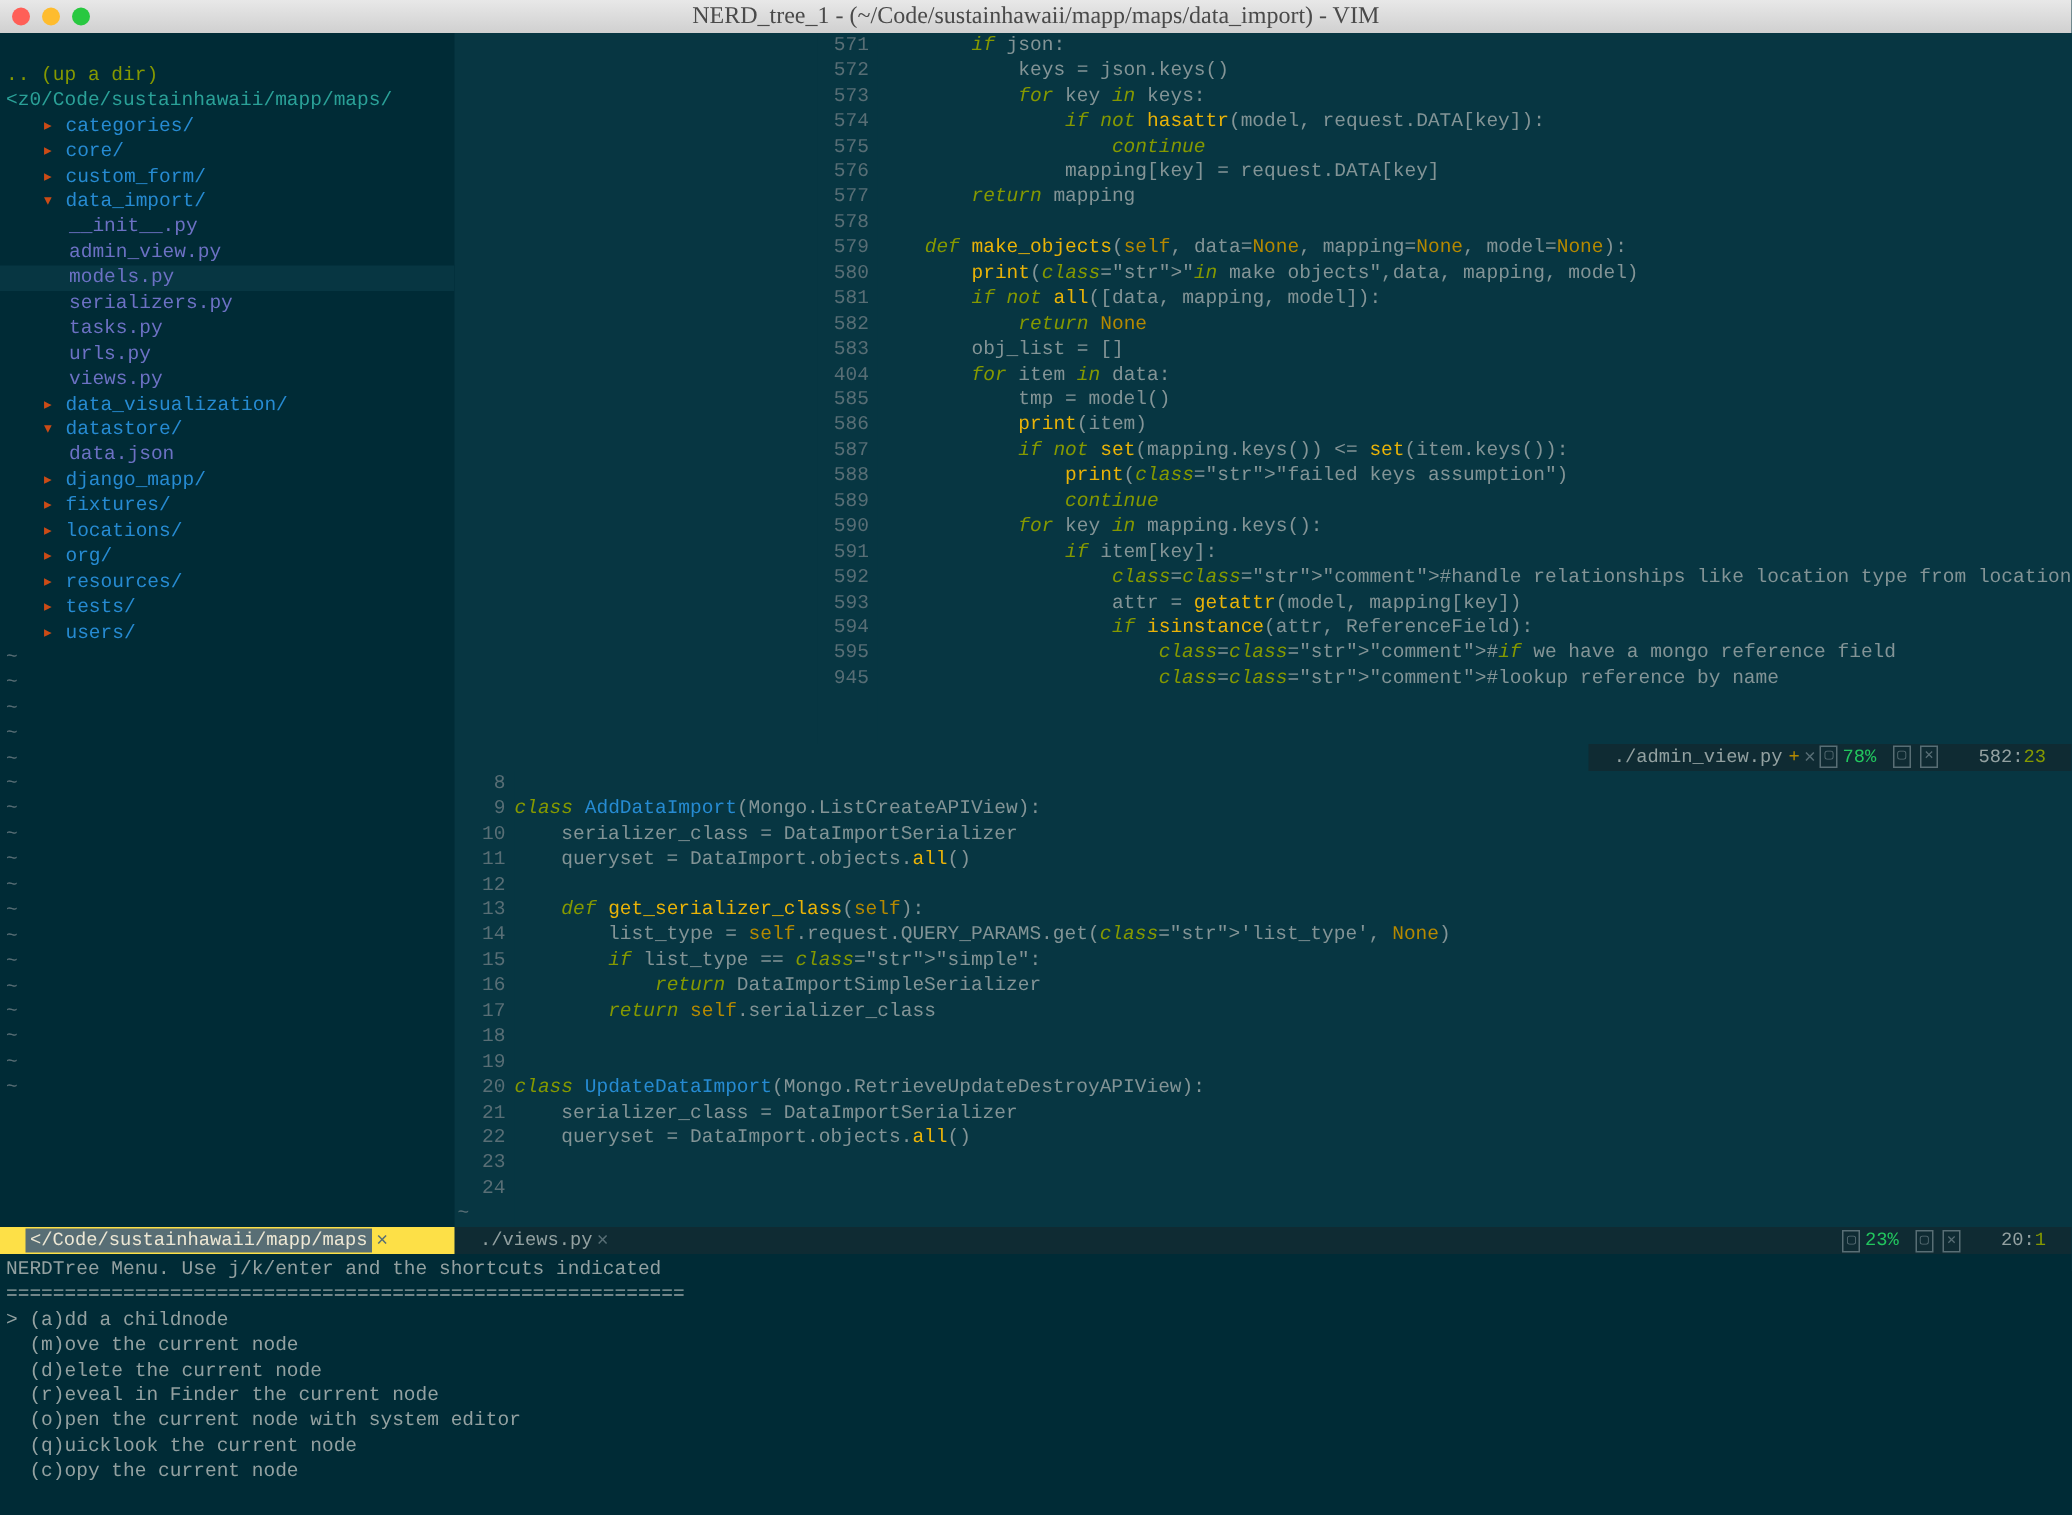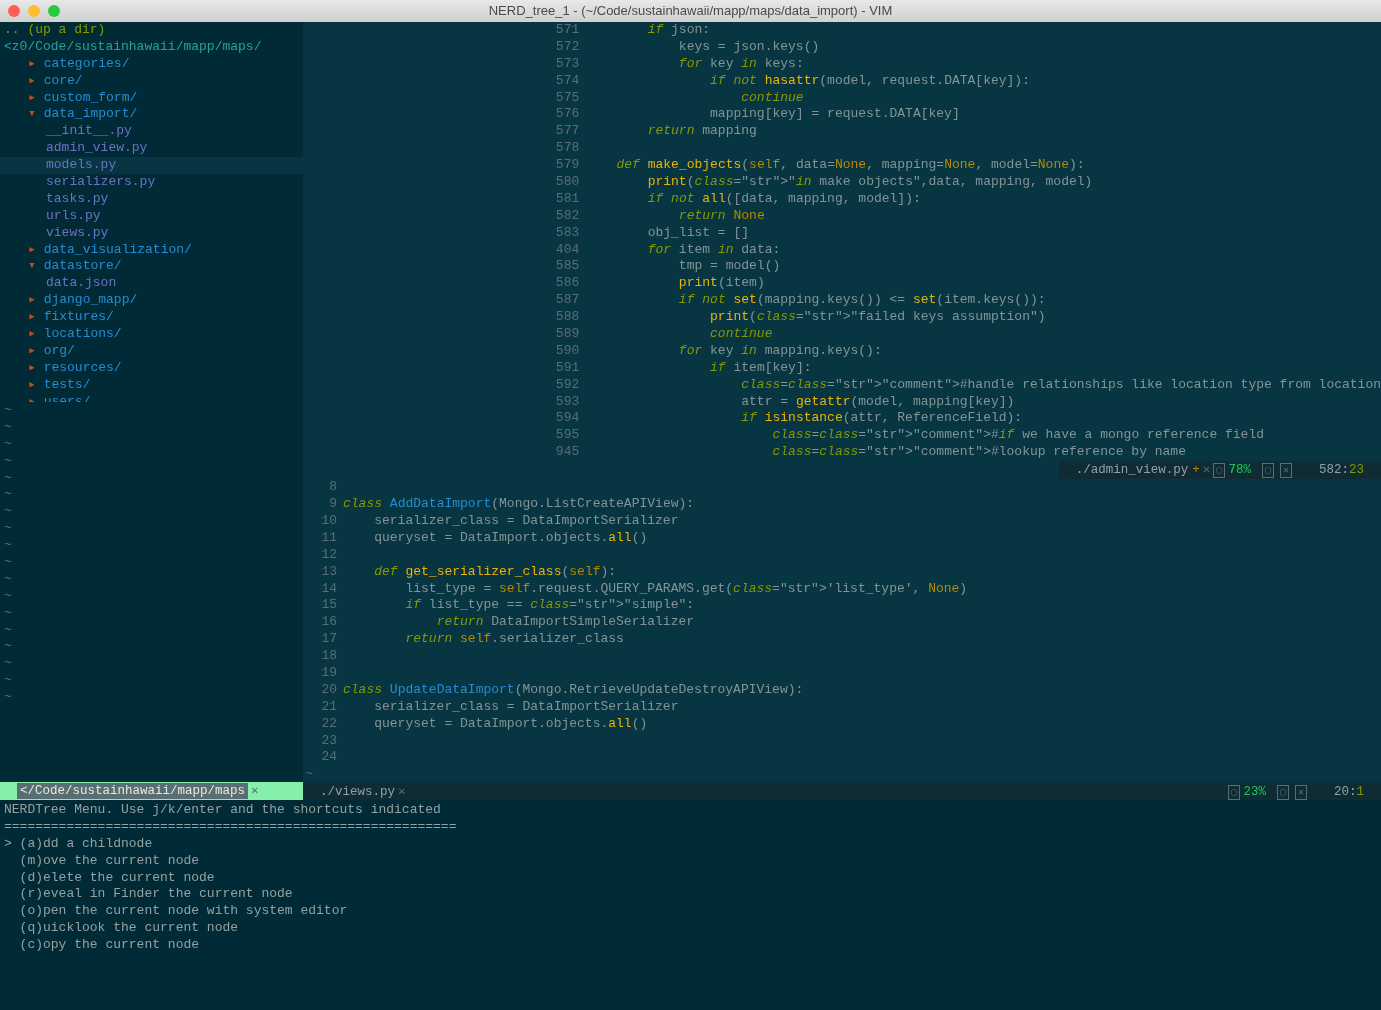--- a/index.html
+++ b/index.html
@@ -24,35 +24,35 @@
 .traffic-lights { display: flex; gap: 8px; }
 .light { width: 12px; height: 12px; border-radius: 50%; }
 .light.red { background: #ff5f57; }
 .light.yellow { background: #febc2e; }
 .light.green { background: #28c840; }
 .title-text {
   position: absolute;
   left: 50%;
   transform: translateX(-50%);
   color: #4a4a4a;
-  font-size: 13px;
-  font-family: Liberation Sans, sans-serif;
+  font-size: 16px;
+  font-family: Liberation Serif, serif;
 }
 .main {
   display: flex;
   height: calc(1010px - 22px);
 }
 .sidebar {
   width: 303px;
   background: #002b36;
   display: flex;
   flex-direction: column;
   position: relative;
 }
-.tree { flex: 1; overflow: hidden; }
+.tree { flex: 1; overflow: hidden; margin-top: 20px; }
 .tree-line { white-space: pre; padding-left: 4px; }
 .tree .up { color: #859900; }
 .tree .path { color: #2aa198; }
 .tree .folder { color: #268bd2; }
 .tree .file { color: #6c71c4; }
 .tree .arrow-r { color: #cb4b16; }
 .tree .arrow-d { color: #cb4b16; }
 .tree .indent1 { padding-left: 28px; }
 .tree .indent2 { padding-left: 46px; }
 .tree .selected { background: #073642; }
@@ -98,24 +98,24 @@
   align-items: center;
   font-size: 12.5px;
   padding: 0 17px;
 }
 .statusline .fname { color: #93a1a1; }
 .statusline .spacer { flex: 1; }
 .statusline .pct { color: #22c55e; margin-right: 8px; }
 .statusline .pos { color: #93a1a1; margin-left: 24px; }
 .statusline .pos .col { color: #859900; }
 .statusline .box { border: 1px solid #586e75; padding: 0 2px; margin: 0 3px; font-size: 10px; }
-.statusline.sidebar-sl { background: #86efac; }
+.statusline.sidebar-sl { background: #fde047; }
 .statusline.sidebar-sl .fname { color: #eee8d5; background: #586e75; padding: 0 3px; }
 .bottom-menu {
-  height: 210px;
+  height: 174px;
   background: #002b36;
   color: #93a1a1;
   padding: 2px 4px;
   white-space: pre;
 }
 .tilde-fill { flex: 1; }
 .close-x { color: #586e75; margin-left: 3px; }
 </style>
 </head>
 <body>

